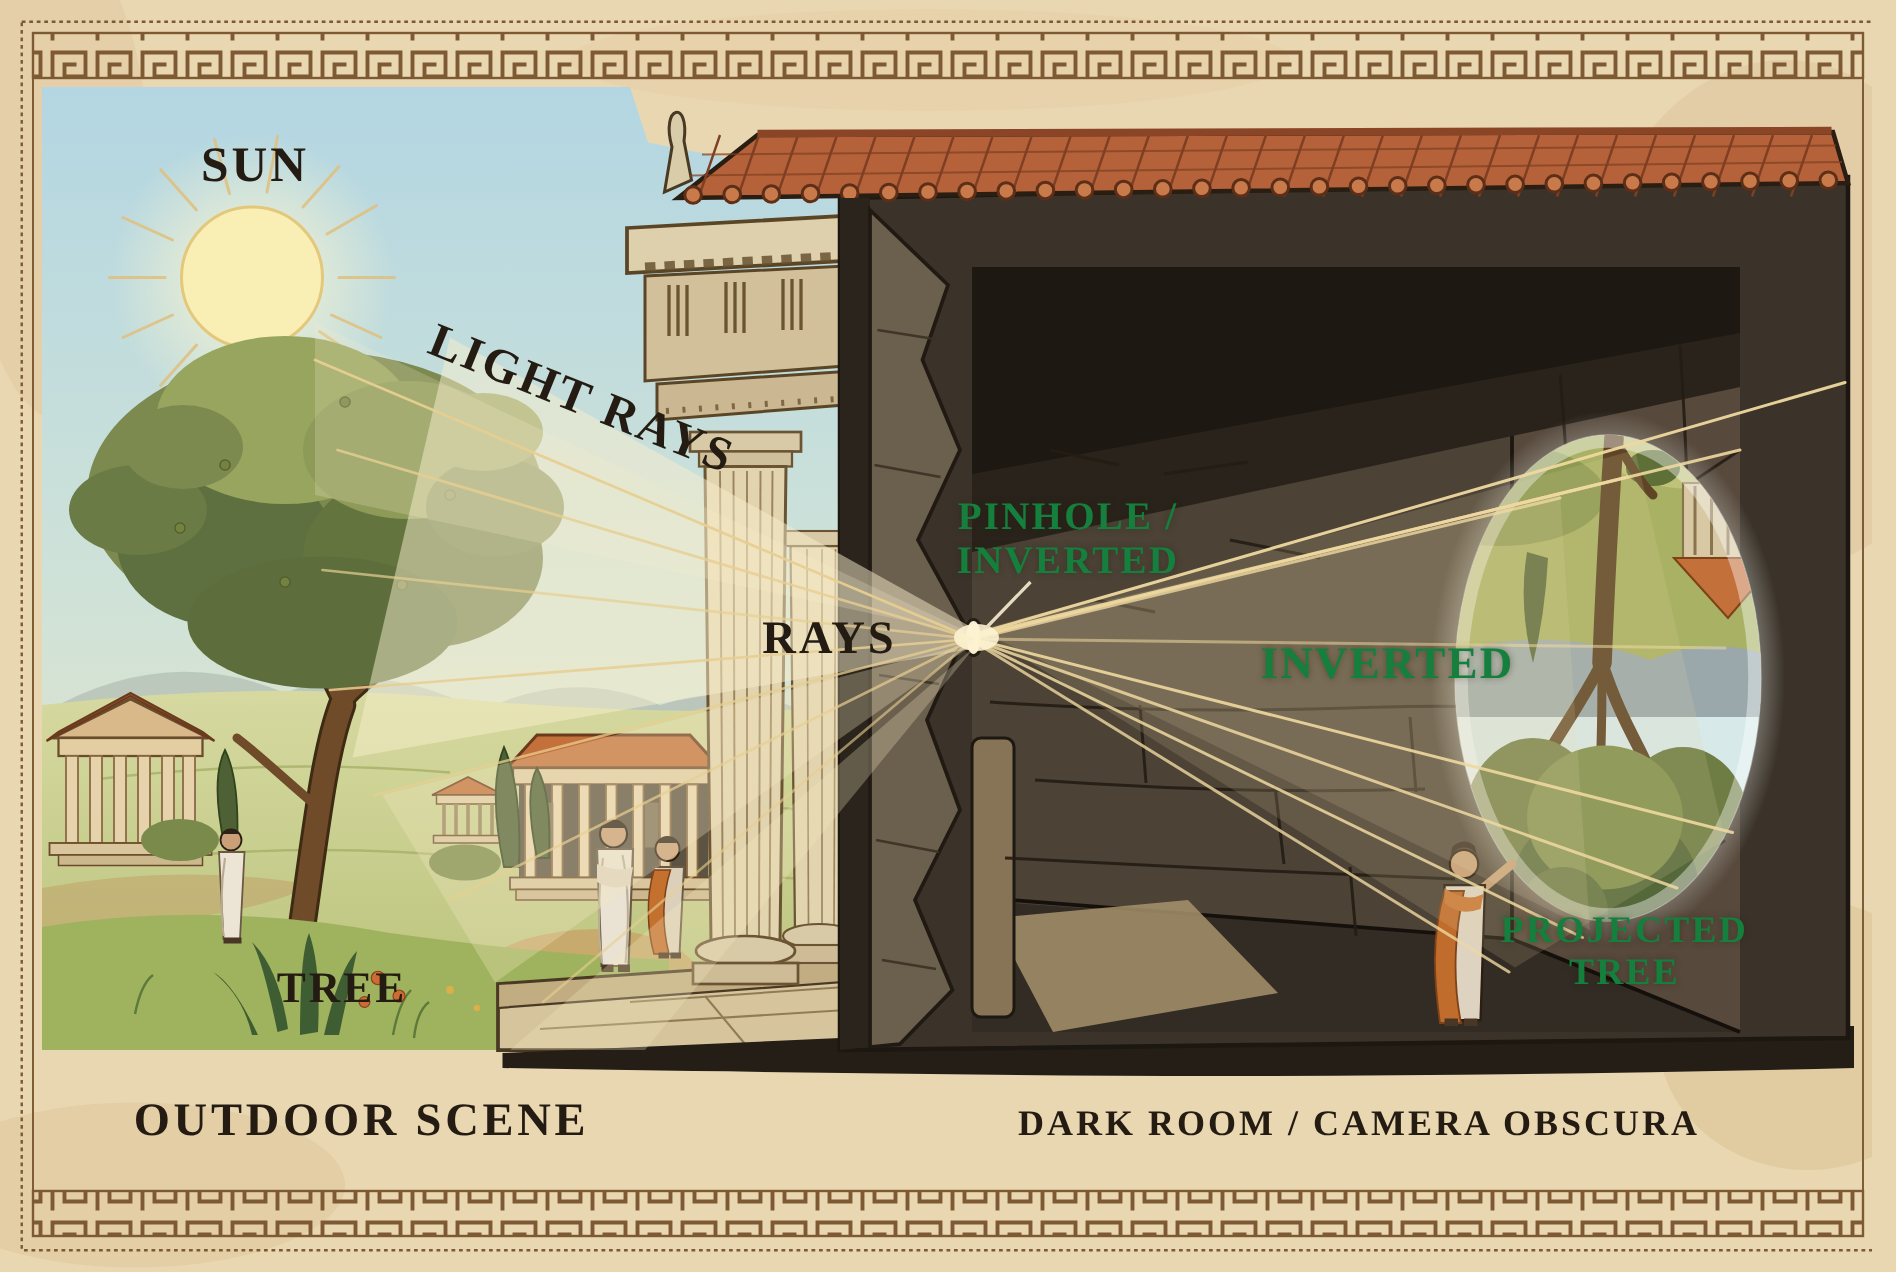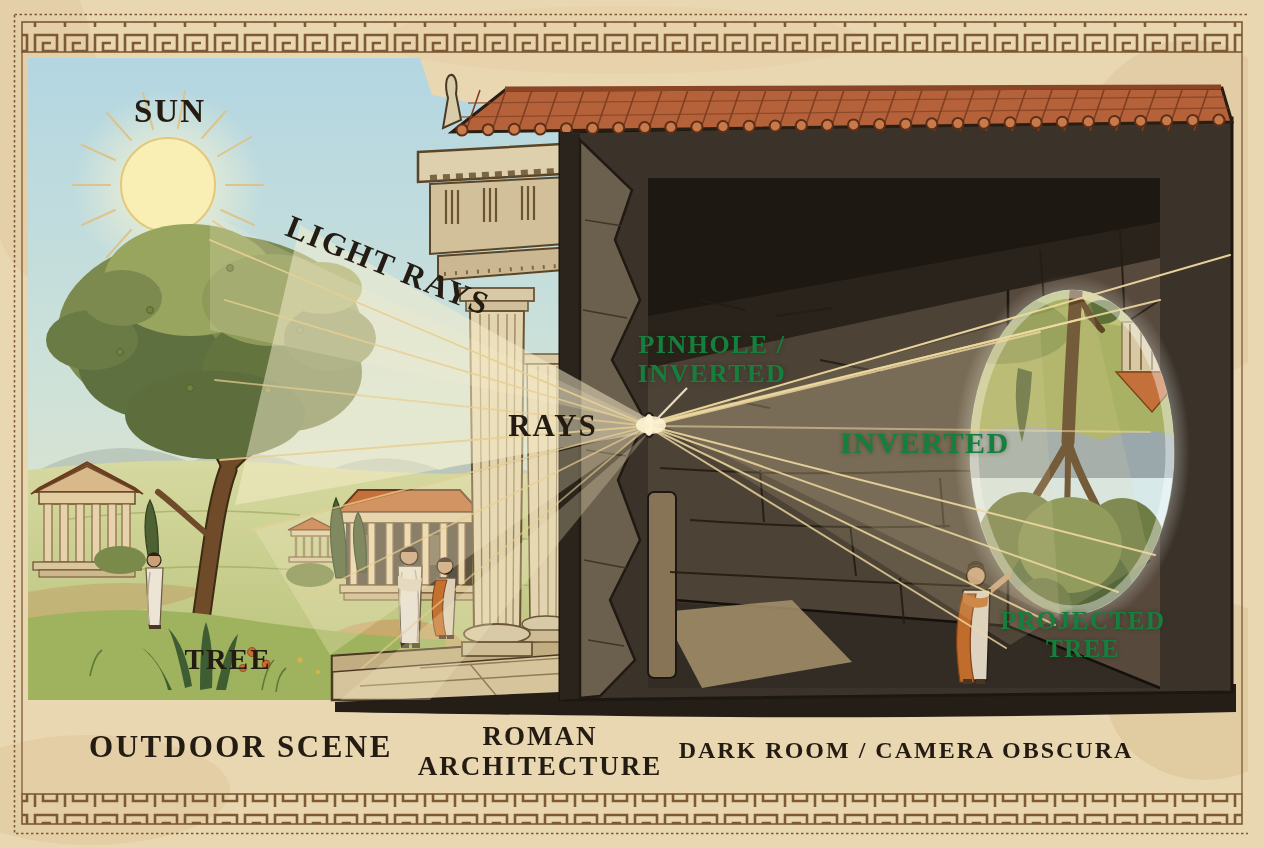--- a/index.html
+++ b/index.html
@@ -435,15 +435,14 @@
 </svg>
 
   <div class="label dark lbl-sun">SUN</div>
   <div class="label dark lbl-lightrays">LIGHT RAYS</div>
   <div class="label dark lbl-tree">TREE</div>
   <div class="label dark lbl-rays">RAYS</div>
   <div class="label cream lbl-pinhole"><div>PINHOLE /</div><div>INVERTED</div></div>
   <div class="label cream lbl-inverted"><div>INVERTED</div></div>
   <div class="label cream lbl-projected"><div>PROJECTED</div><div>TREE</div></div>
   <div class="label dark lbl-outdoor">OUTDOOR SCENE</div>
-  <div class="label dark lbl-roman"><div>ROMAN</div><div>ARCHITECTURE</div></div>
   <div class="label dark lbl-darkroom">DARK ROOM / CAMERA OBSCURA</div>
 </div>
 
 </body></html>

